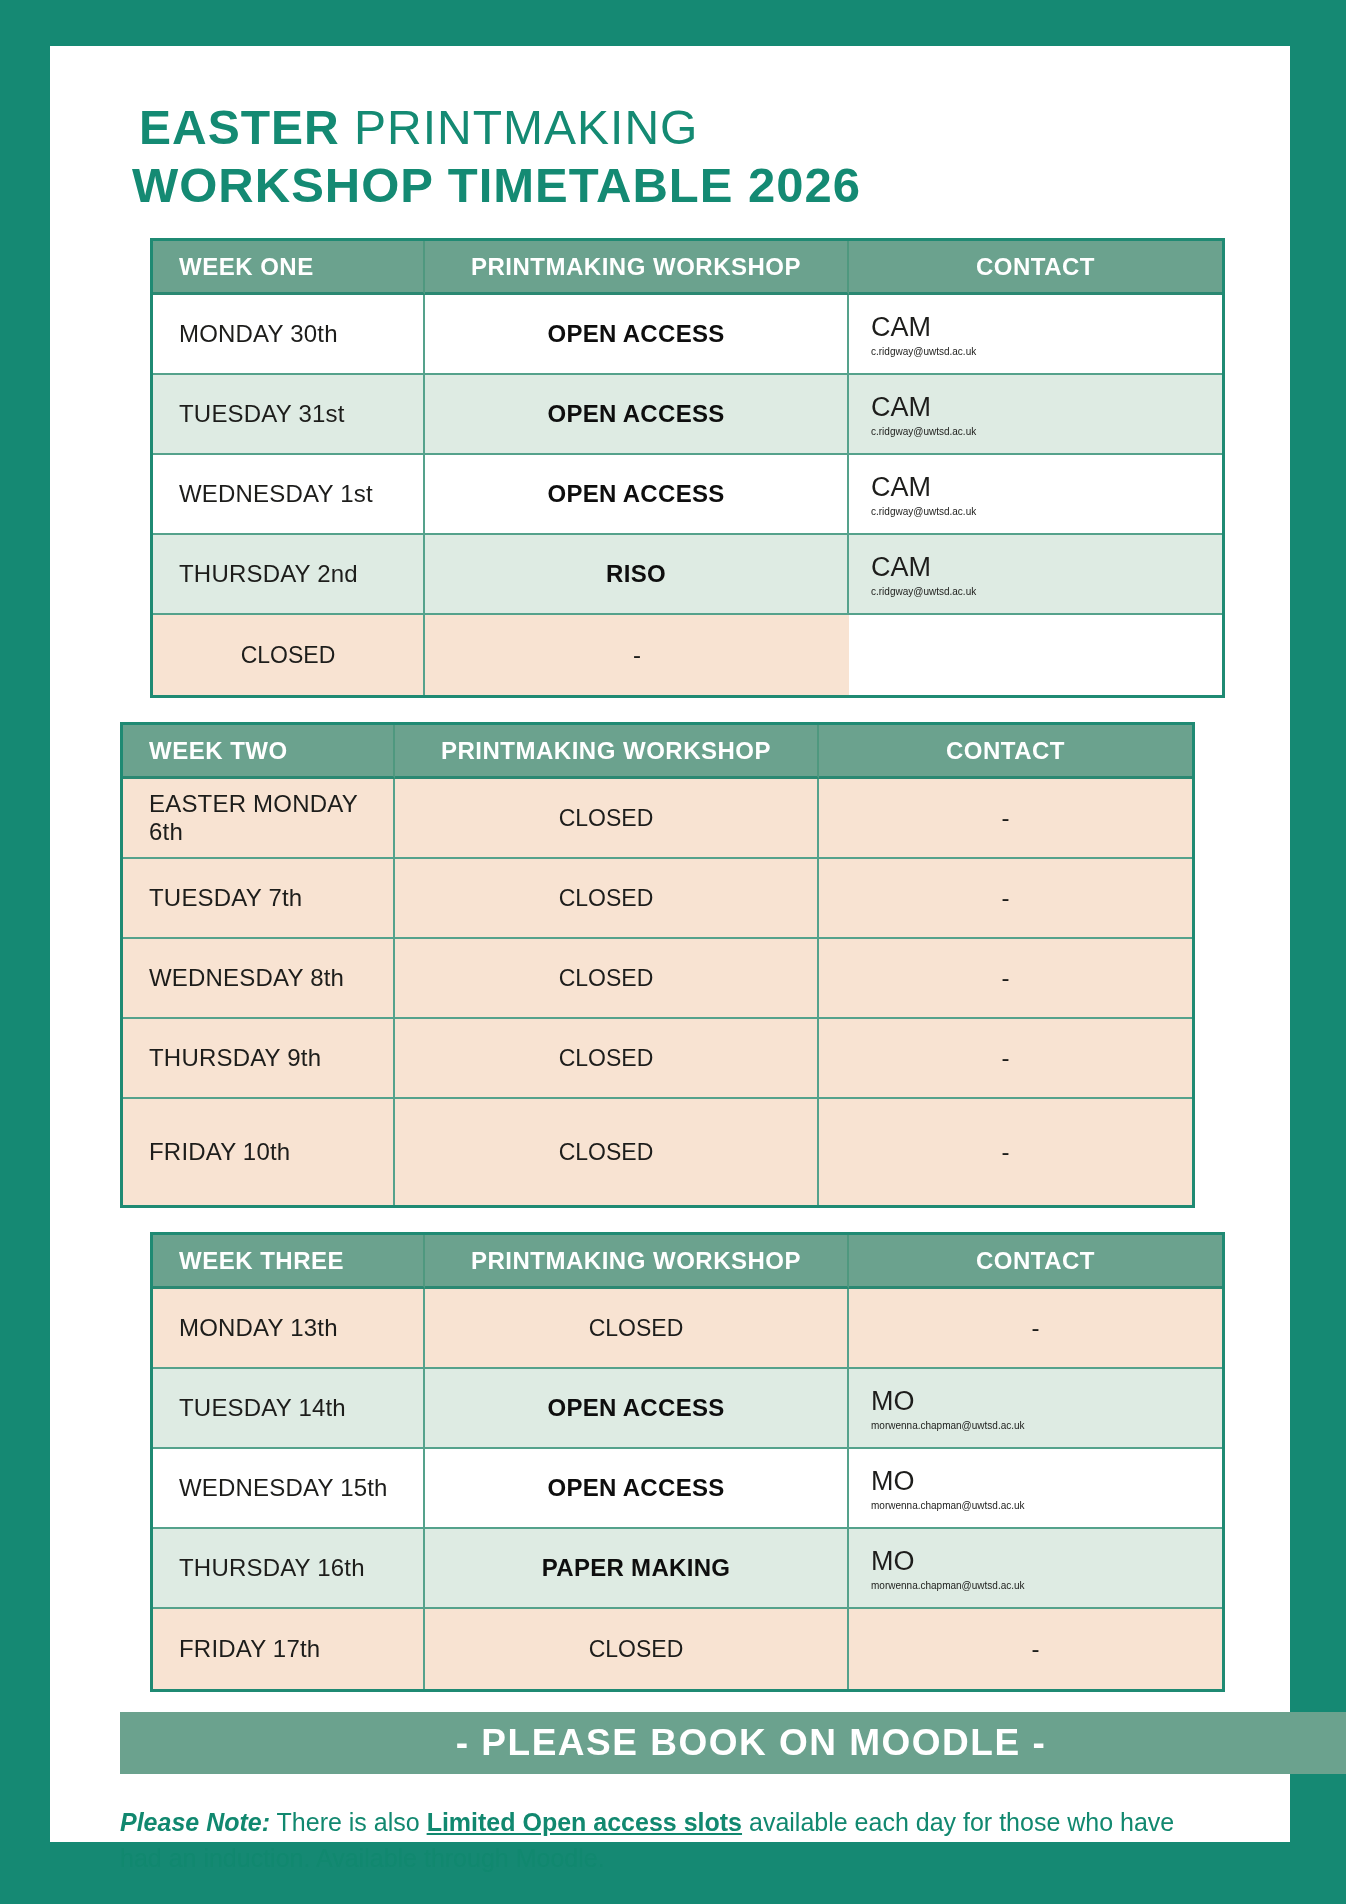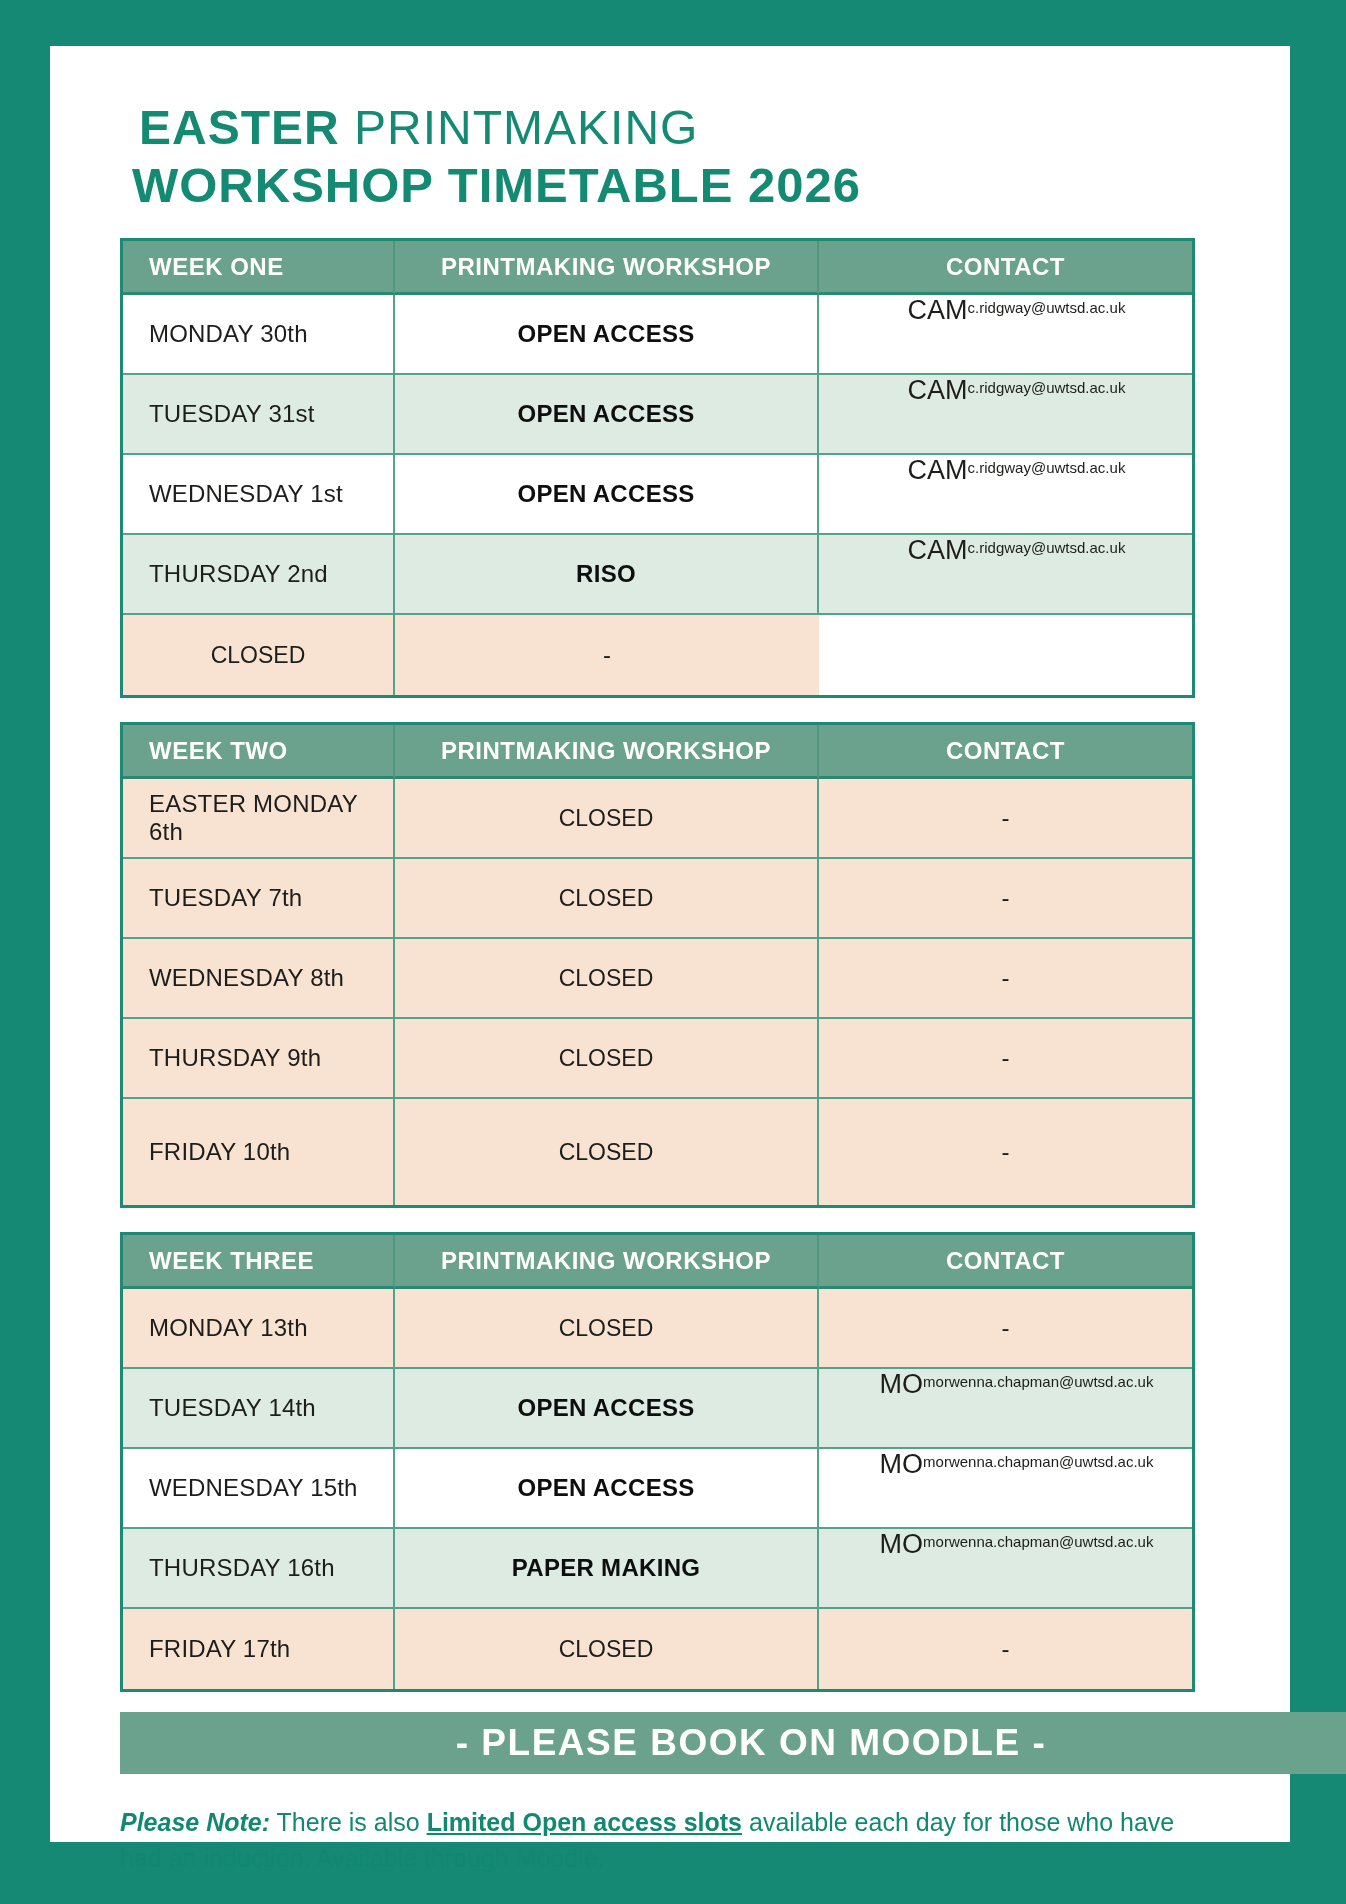--- a/index.html
+++ b/index.html
@@ -28,21 +28,21 @@
   .title .line2 { font-size: 49px; line-height: 58px; font-weight: bold; letter-spacing: 1px; }
   
   .tt {
     width: 1075px;
     display: grid;
     grid-template-columns: 272px 424px 373px;
     border: 3px solid #1F8A73;
     background: #fff;
     margin-top: 24px;
   }
-  .tt.rows-std { grid-template-rows: 54px repeat(5, 80px); }
+  .tt.rows-std { grid-template-rows: 54px repeat(5, 80px); margin-left: 30px; }
   .tt.rows-tall-last { grid-template-rows: 54px 80px 80px 80px 80px 106px; }
   .hcell {
     background: #6BA28E;
     color: #fff;
     font-weight: bold;
     font-size: 24px;
     letter-spacing: 0.5px;
     display: flex;
     align-items: center;
     border-right: 2px solid #4F987F;
@@ -59,23 +59,23 @@
     color: #1D1D1B;
   }
   .cell.c3 { border-right: none; }
   .row-last { border-bottom: none; }
   .bg-white { background: #FFFFFF; }
   .bg-mint  { background: #DEEBE3; }
   .bg-peach { background: #F8E3D2; }
   .cell.day { padding-left: 26px; font-size: 24px; letter-spacing: 0.2px; }
   .cell.workshop { justify-content: center; font-size: 23px; }
   .cell.workshop.bold { font-weight: bold; font-size: 24px; color: #0E0E0E; letter-spacing: 0.3px; }
-  .cell.contact.named { flex-direction: row; align-items: flex-start; justify-content: center; padding-left: 22px; }
+  .cell.contact.named { flex-direction: column; align-items: flex-start; justify-content: center; padding-left: 22px; }
   .cname { font-size: 27px; line-height: 30px; }
-  .cemail { font-size: 15px; margin-top: 4px; }
+  .cemail { font-size: 10px; margin-top: 4px; }
   .cell.contact.dash { justify-content: center; font-size: 24px; }
   
   .banner {
     width: 1262px; height: 62px;
     margin-top: 20px;
     background: #6BA28E;
     color: #ffffff;
     display: flex; align-items: center; justify-content: center;
     font-size: 37px; font-weight: bold; letter-spacing: 1.5px;
   }

